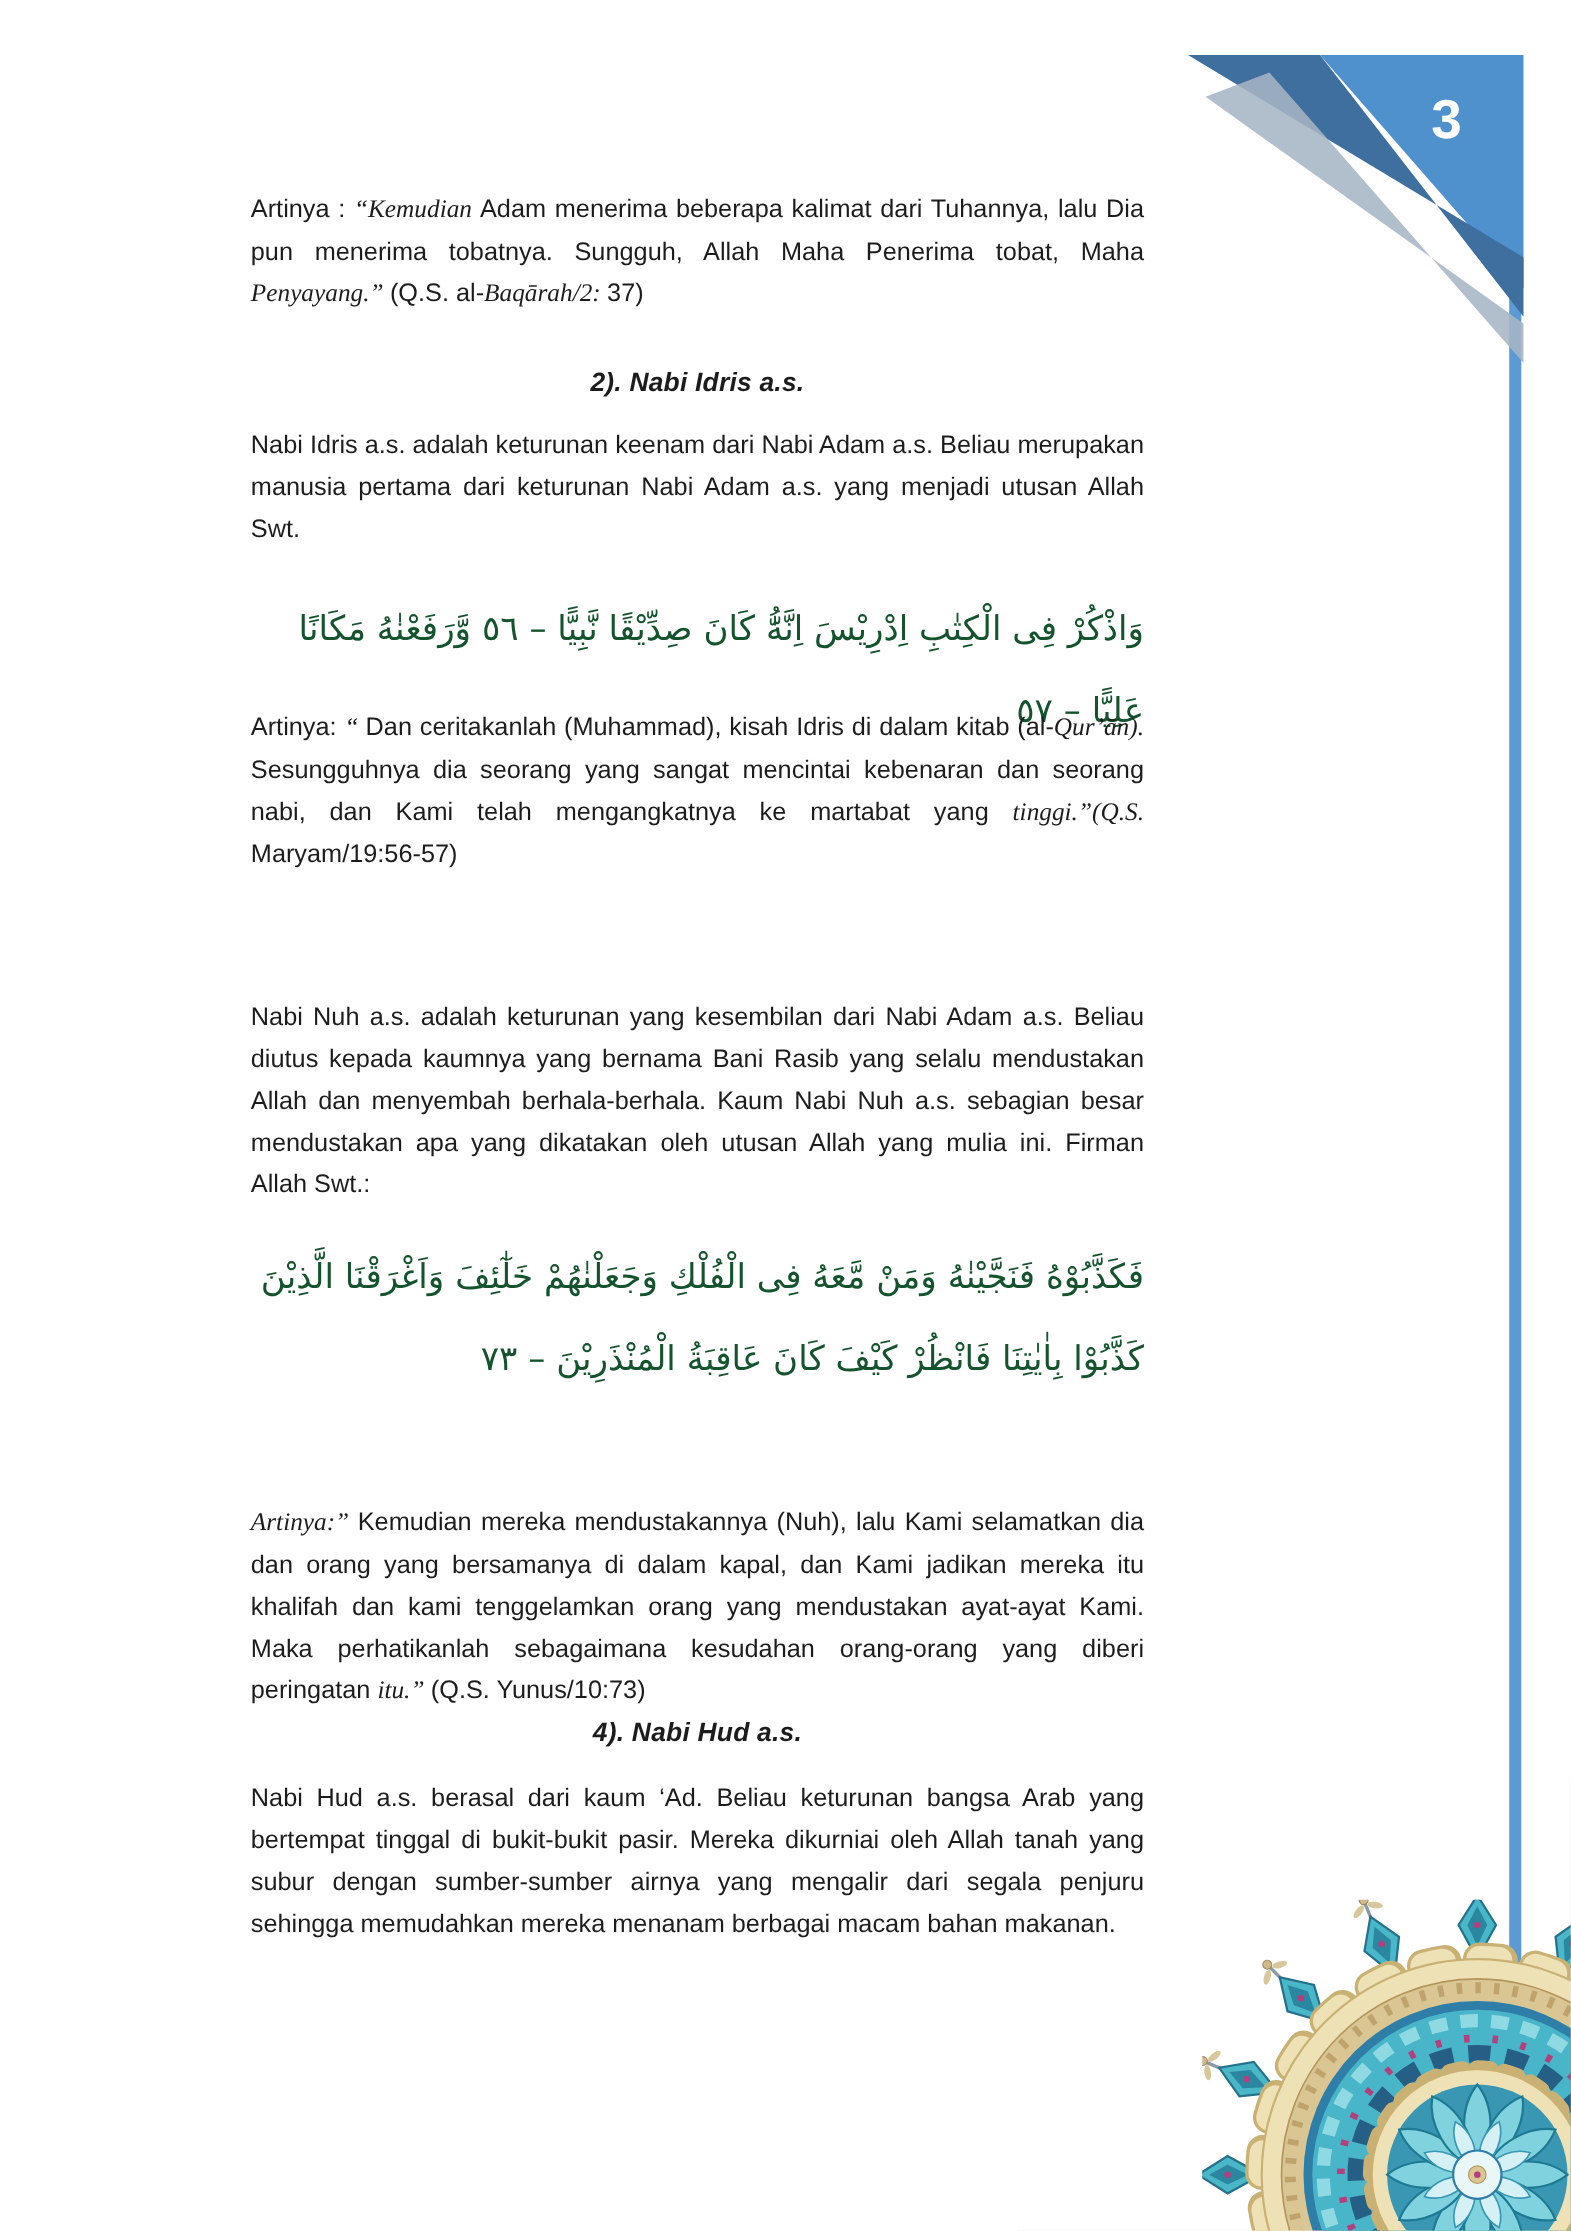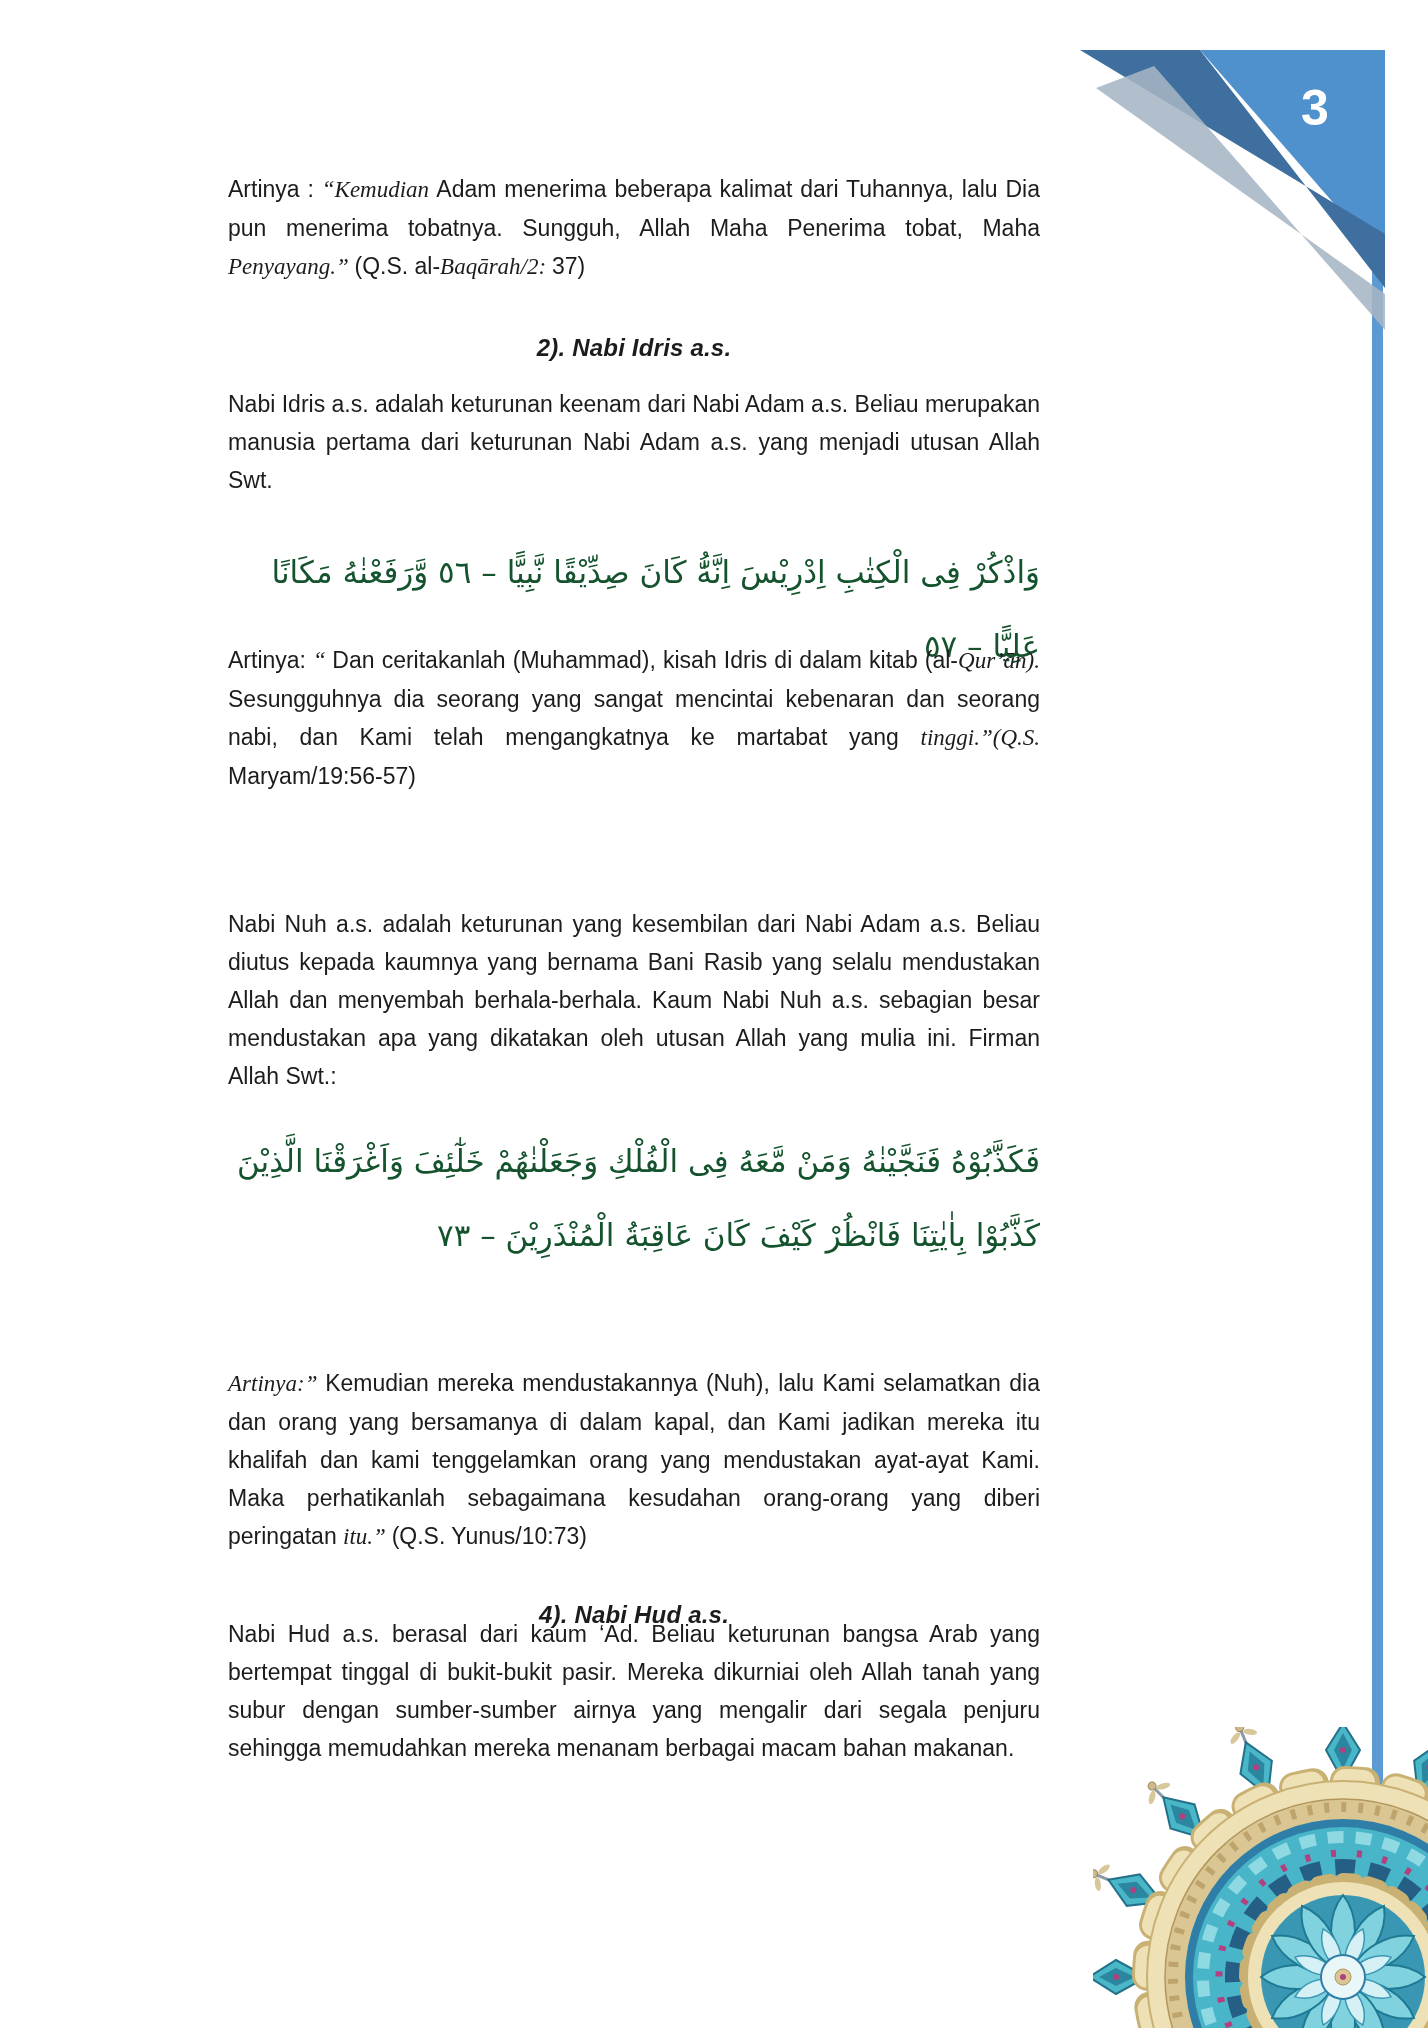--- a/index.html
+++ b/index.html
@@ -190,21 +190,21 @@
       <div>فَكَذَّبُوْهُ فَنَجَّيْنٰهُ وَمَنْ مَّعَهُ فِى الْفُلْكِ وَجَعَلْنٰهُمْ خَلٰٓئِفَ وَاَغْرَقْنَا الَّذِيْنَ</div>
       <div>كَذَّبُوْا بِاٰيٰتِنَا فَانْظُرْ كَيْفَ كَانَ عَاقِبَةُ الْمُنْذَرِيْنَ – ٧٣</div>
     </div>
 
     <div class="block" style="top:1364px">
       <p class="body-p">
         <span class="it">Artinya:” </span><span>Kemudian mereka mendustakannya (Nuh), lalu Kami selamatkan dia dan orang yang bersamanya di dalam kapal, dan Kami jadikan mereka itu khalifah dan kami tenggelamkan orang yang mendustakan ayat-ayat Kami. Maka perhatikanlah sebagaimana kesudahan orang-orang yang diberi peringatan </span><span class="it">itu.” </span><span>(Q.S. Yunus/10:73)</span>
       </p>
     </div>
 
-    <div class="block" style="top:1585px">
+    <div class="block" style="top:1546px">
       <h3 class="sec-h">4). Nabi Hud a.s.</h3>
     </div>
 
     <div class="block" style="top:1615px">
       <p class="body-p"><span>Nabi Hud a.s. berasal dari kaum ‘Ad. Beliau keturunan bangsa Arab yang bertempat tinggal di bukit-bukit pasir. Mereka dikurniai oleh Allah tanah yang subur dengan sumber-sumber airnya yang mengalir dari segala penjuru sehingga memudahkan mereka menanam berbagai macam bahan makanan.</span></p>
     </div>
 
   </div>
 </div>
 

